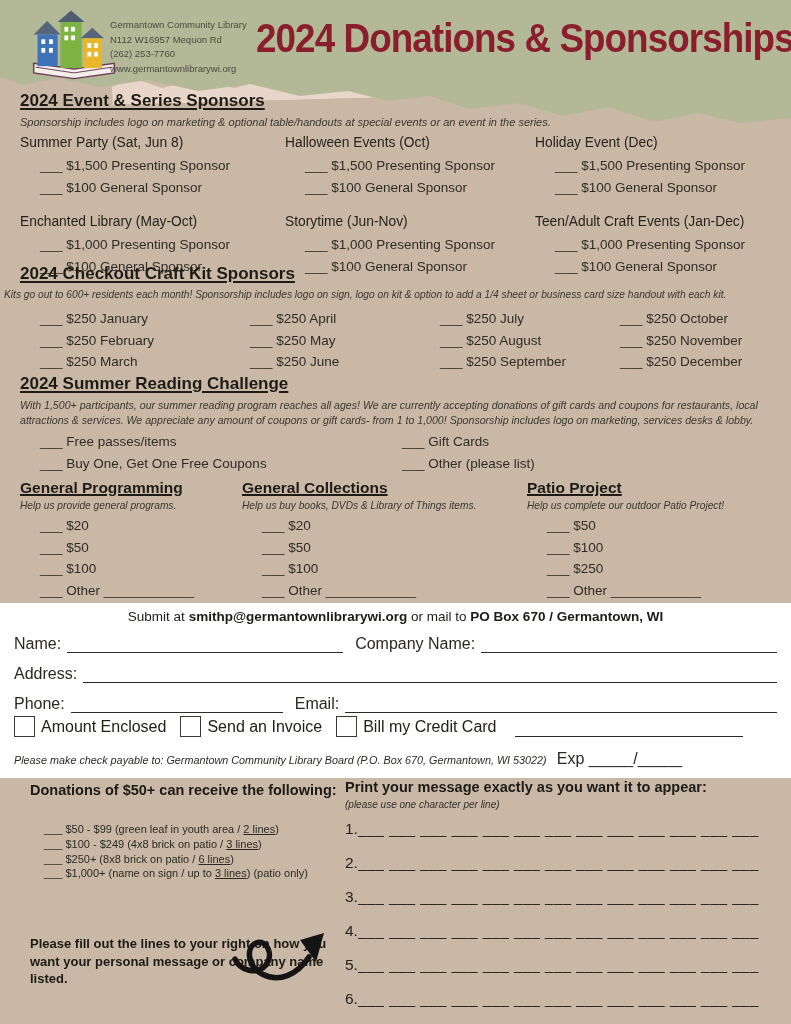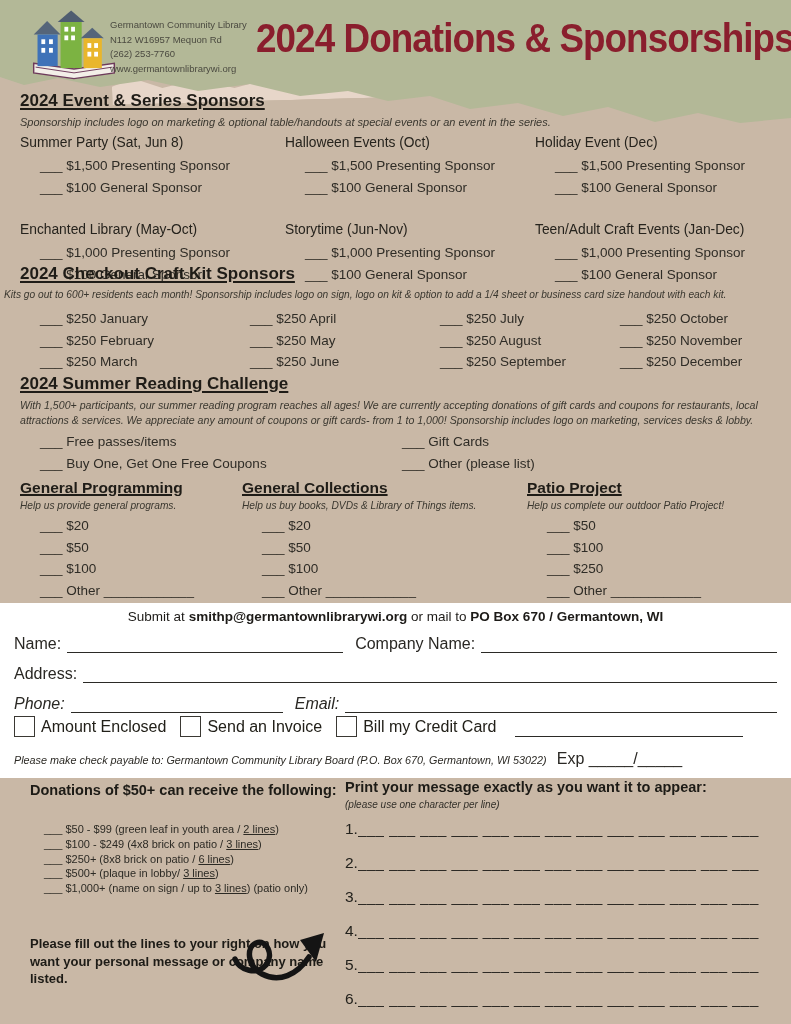--- a/index.html
+++ b/index.html
@@ -20,21 +20,21 @@
     letter-spacing:-1px;color:#8a1e2d;transform:scaleX(.92);transform-origin:left center;white-space:nowrap;}
   .logo{position:absolute;left:26px;top:8px;z-index:3;}
 
   .sec-head{font-weight:bold;font-size:17px;color:#1f1c17;text-decoration:underline;text-decoration-thickness:2px;text-underline-offset:2px;white-space:nowrap;}
   .sub-it{font-style:italic;font-size:11px;color:#3a372f;}
   .opt{font-size:13.5px;color:#2f2c26;line-height:21.5px;white-space:nowrap;}
   .indent{padding-left:20px;}
   .evt-name{font-size:13.8px;color:#26231d;line-height:20px;margin-bottom:2px;white-space:nowrap;}
 
   .events-grid{position:absolute;left:20px;top:133px;width:760px;display:grid;
-    grid-template-columns:265px 250px 1fr;row-gap:22px;z-index:3;}
+    grid-template-columns:265px 250px 1fr;row-gap:14px;z-index:3;}
   .months-grid{position:absolute;left:40px;top:308px;width:740px;display:grid;
     grid-template-columns:210px 190px 180px 1fr;z-index:3;}
   .sr-grid{position:absolute;left:40px;top:431px;width:720px;display:grid;
     grid-template-columns:362px 1fr;z-index:3;}
   .giving-grid{position:absolute;left:20px;top:479px;width:760px;display:grid;
     grid-template-columns:222px 285px 1fr;z-index:3;}
   .give-head{font-weight:bold;font-size:15.5px;color:#1f1c17;text-decoration:underline;text-decoration-thickness:2px;white-space:nowrap;}
   .give-sub{font-style:italic;font-size:10.2px;color:#3a372f;margin:3px 0 4px 0;white-space:nowrap;}
 
   
@@ -209,21 +209,21 @@
   <span class="blank" style="width:276px;"></span>
   <span class="lbl" style="padding-left:12px;">Company Name:</span>
   <span class="blank grow"></span>
 </div>
 
 <div class="frow" style="top:663px;">
   <span class="lbl">Address:</span>
   <span class="blank grow"></span>
 </div>
 
-<div class="frow" style="top:693px;font-style:italic;">
+<div class="frow" style="top:693px;">
   <span class="lbl">Phone:</span>
   <span class="blank" style="width:212px;"></span>
   <span class="lbl" style="padding-left:12px;">Email:</span>
   <span class="blank grow"></span>
 </div>
 
 <div class="cbrow">
   <span class="cbox"></span>
   <span class="cbl">Amount Enclosed</span>
   <span class="cbox"></span>
@@ -237,21 +237,20 @@
   <span class="chknote">Please make check payable to: Germantown Community Library Board (P.O. Box 670, Germantown, WI 53022)</span>
   <span class="expl">Exp _____/_____</span>
 </div>
 
 <div class="perk-head">Donations of $50+ can receive the following:</div>
 
 <div class="perk-list">
   <div class="perk-item"><span>___ $50 - $99 (green leaf in youth area / </span><span class="ul">2 lines</span><span>)</span></div>
   <div class="perk-item"><span>___ $100 - $249 (4x8 brick on patio / </span><span class="ul">3 lines</span><span>)</span></div>
   <div class="perk-item"><span>___ $250+ (8x8 brick on patio / </span><span class="ul">6 lines</span><span>)</span></div>
-  <div class="perk-item"><span>___ $500+ (plaque in lobby/ </span><span class="ul">3 lines</span><span>)</span></div>
   <div class="perk-item"><span>___ $1,000+ (name on sign / up to </span><span class="ul">3 lines</span><span>) (patio only)</span></div>
 </div>
 
 <div class="perk-note">Please fill out the lines to your right on how you want your personal message or company name listed.</div>
 
 <div class="arrow">
   <svg width="105" height="72" viewBox="0 0 105 72">
     <path d="M3 37 C 8 49, 25 53, 34 43 C 42 33, 35 17, 24 21 C 14 25, 15 44, 30 52 C 47 61, 65 53, 77 35" stroke="#141414" stroke-width="5.5" fill="none" stroke-linecap="round"></path>
     <polygon points="68,18 92,11 84,40" fill="#141414"></polygon>
   </svg>

